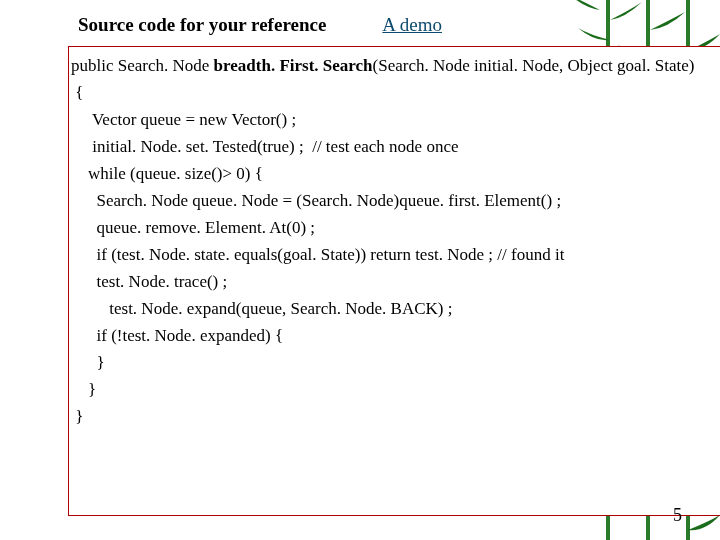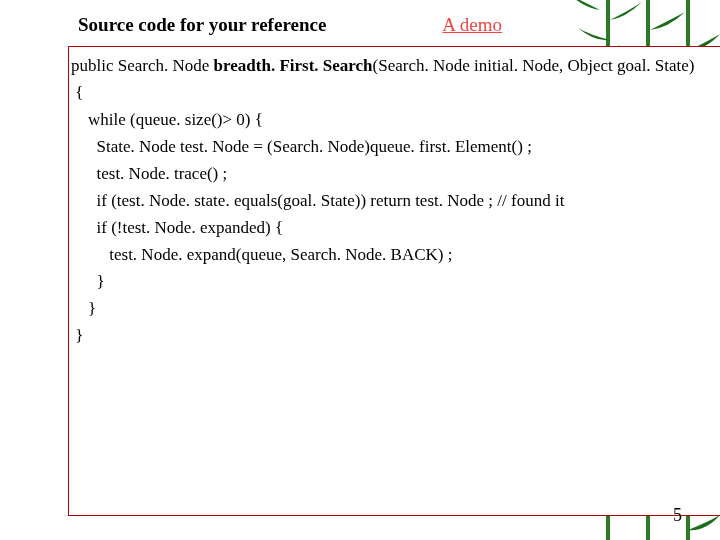--- a/index.html
+++ b/index.html
@@ -19,30 +19,30 @@
     height: 560px;
     pointer-events: none;
   }
   .header {
     position: absolute;
     top: 14px;
     left: 78px;
     right: 78px;
     display: flex;
     align-items: baseline;
-    gap: 116px;
+    gap: 56px;
   }
   .title {
     font-size: 19px;
     font-weight: bold;
     color: #000;
   }
   .demo-link {
     font-size: 19px;
-    color: #ef4444;
+    color: #0c4a6e;
     text-decoration: underline;
     cursor: pointer;
   }
   .code-box {
     position: absolute;
     top: 46px;
     left: 68px;
     width: 666px;
     height: 470px;
     border: 1px solid #b00000;
@@ -110,27 +110,30 @@
 </svg>
 
 <div class="header">
   <span class="title">Source code for your reference</span>
   <a class="demo-link">A demo</a>
 </div>
 
 <div class="code-box">
   <div class="code-line"><span>public Search. Node </span><span class="bold">breadth. First. Search</span><span>(Search. Node initial. Node, Object goal. State)</span></div>
   <div class="code-line"> {</div>
+  <div class="code-line">     Vector queue = new Vector() ;</div>
+  <div class="code-line">     initial. Node. set. Tested(true) ;  // test each node once</div>
   <div class="code-line"></div>
   <div class="code-line">    while (queue. size()&gt; 0) {</div>
-  <div class="code-line">      State. Node test. Node = (Search. Node)queue. first. Element() ;</div>
+  <div class="code-line">      Search. Node queue. Node = (Search. Node)queue. first. Element() ;</div>
+  <div class="code-line">      queue. remove. Element. At(0) ;</div>
+  <div class="code-line">      if (test. Node. state. equals(goal. State)) return test. Node ; // found it</div>
   <div class="code-line">      test. Node. trace() ;</div>
-  <div class="code-line">      if (test. Node. state. equals(goal. State)) return test. Node ; // found it</div>
   <div class="code-line"></div>
+  <div class="code-line">         test. Node. expand(queue, Search. Node. BACK) ;</div>
   <div class="code-line">      if (!test. Node. expanded) {</div>
-  <div class="code-line">         test. Node. expand(queue, Search. Node. BACK) ;</div>
   <div class="code-line">      }</div>
   <div class="code-line">    }</div>
   <div class="code-line"></div>
   <div class="code-line"> }</div>
 </div>
 
 <div class="page-num">5</div>
 
 </body></html>

